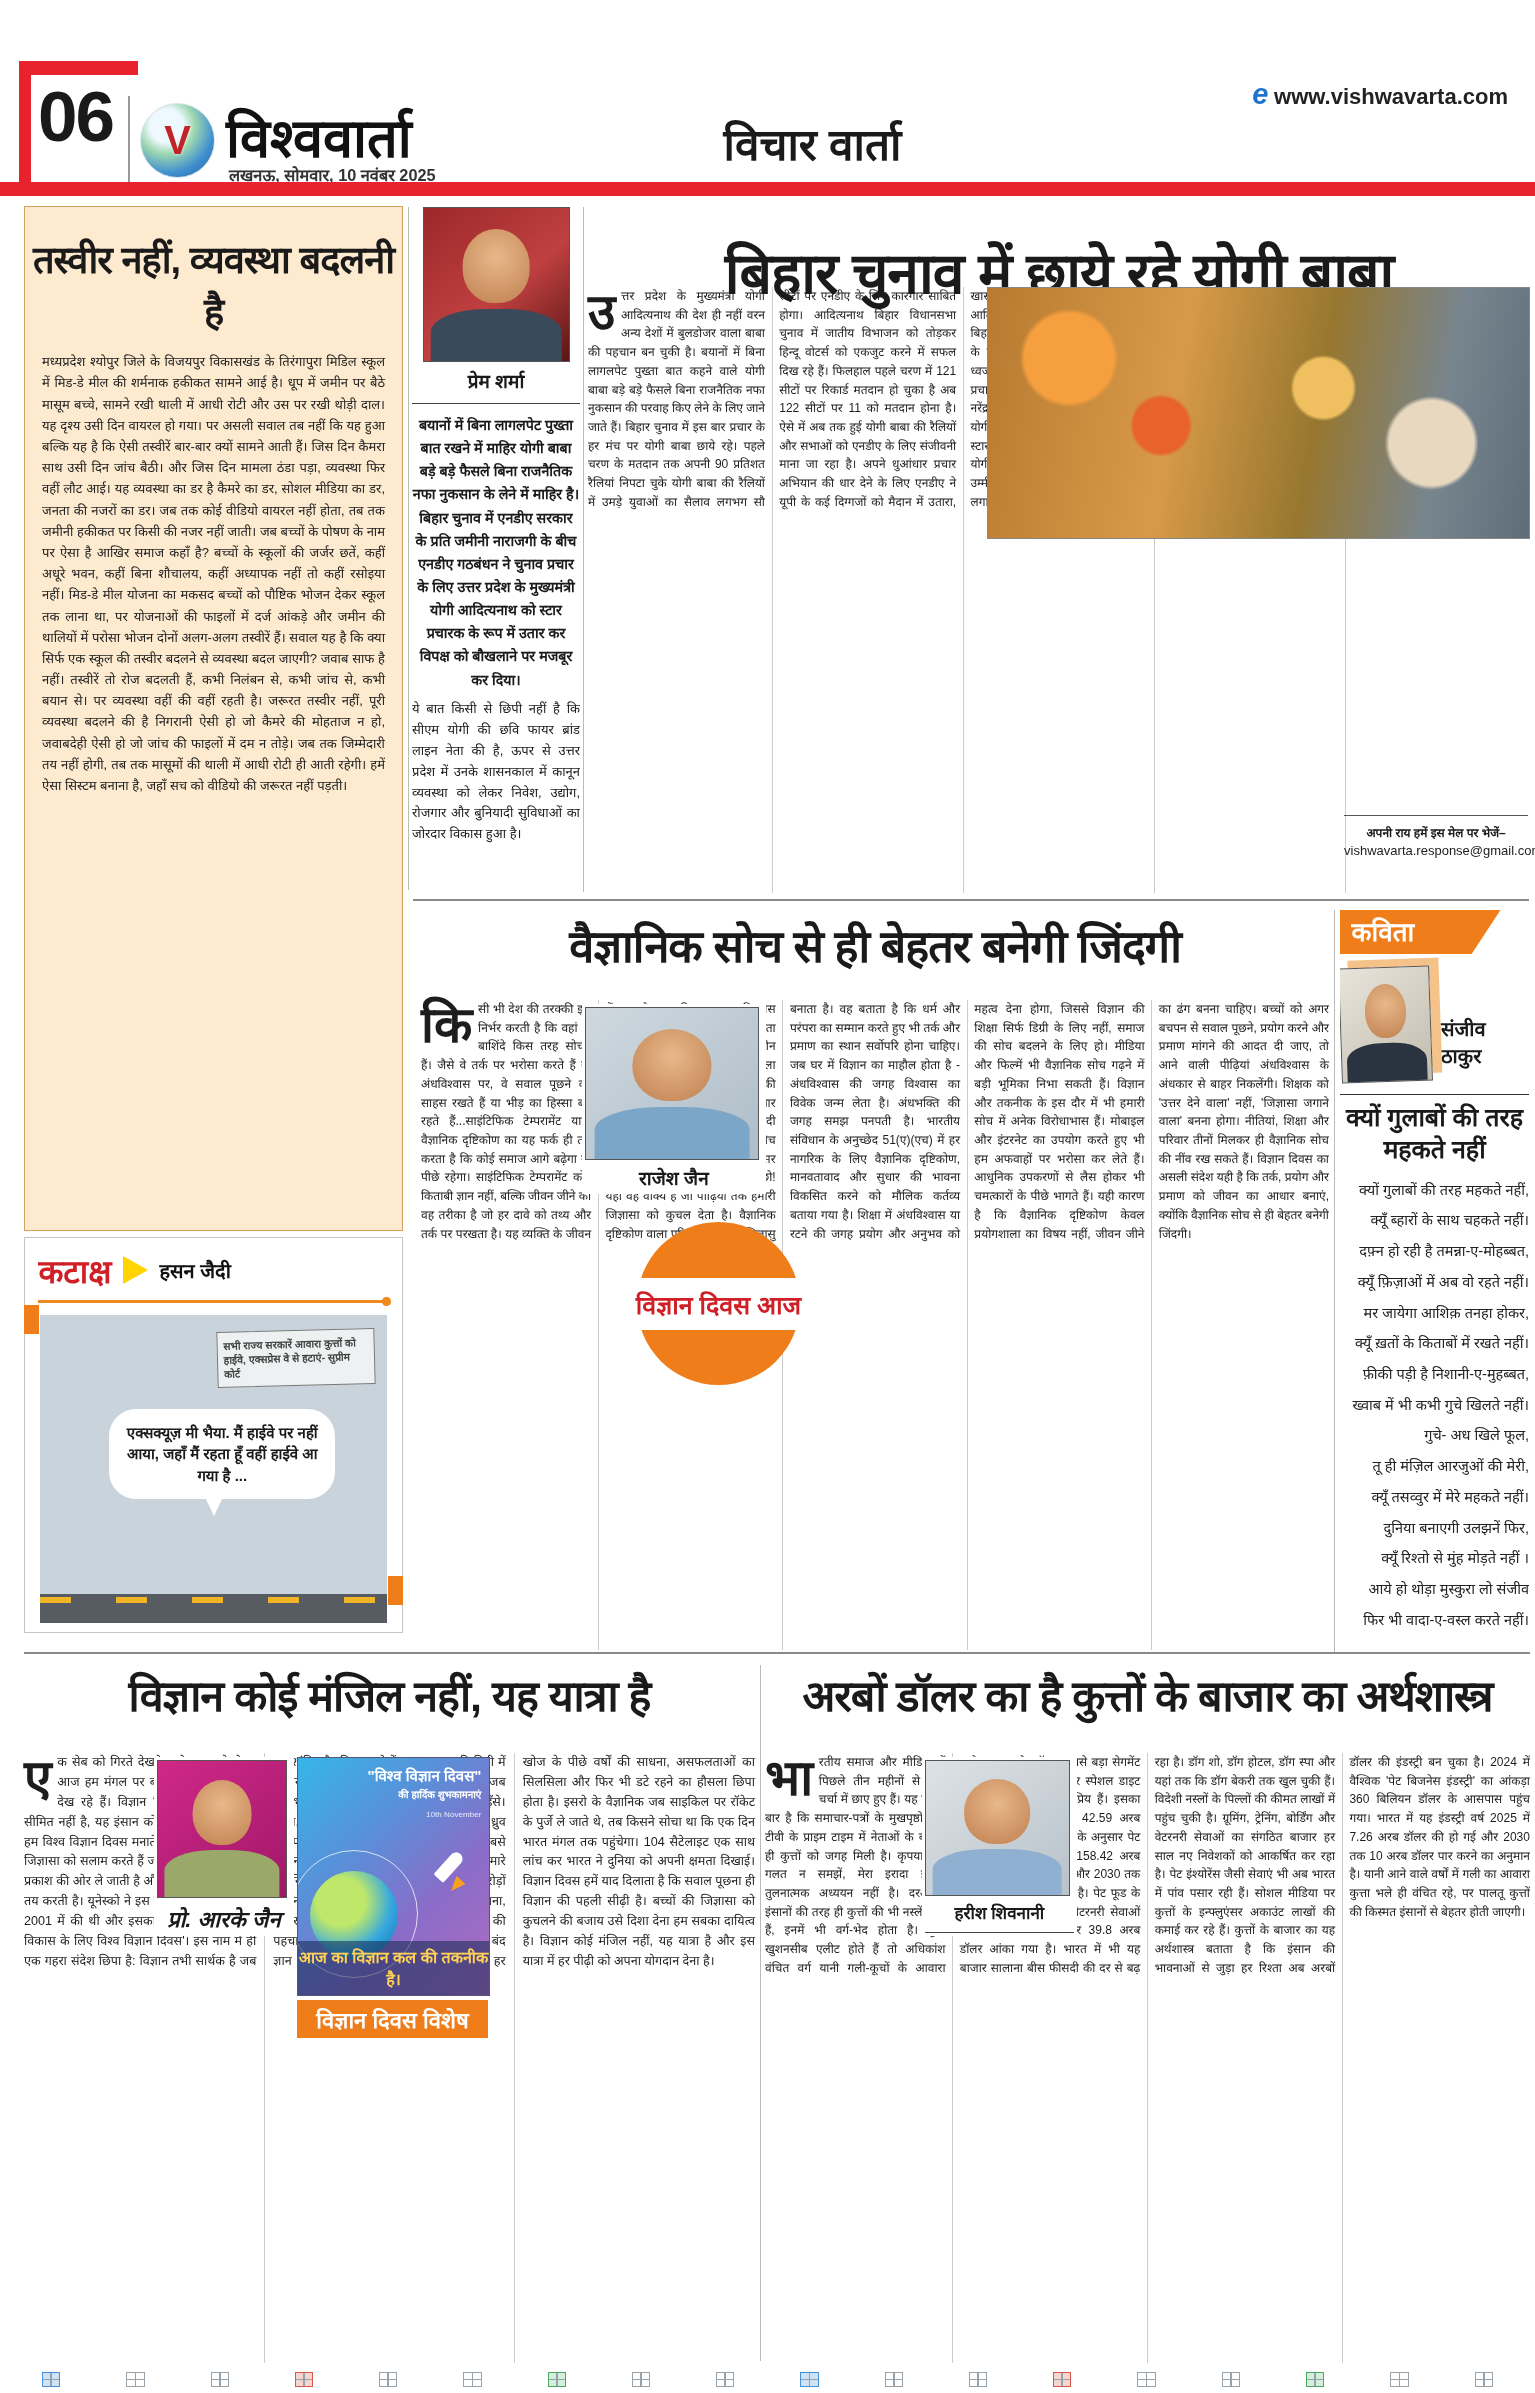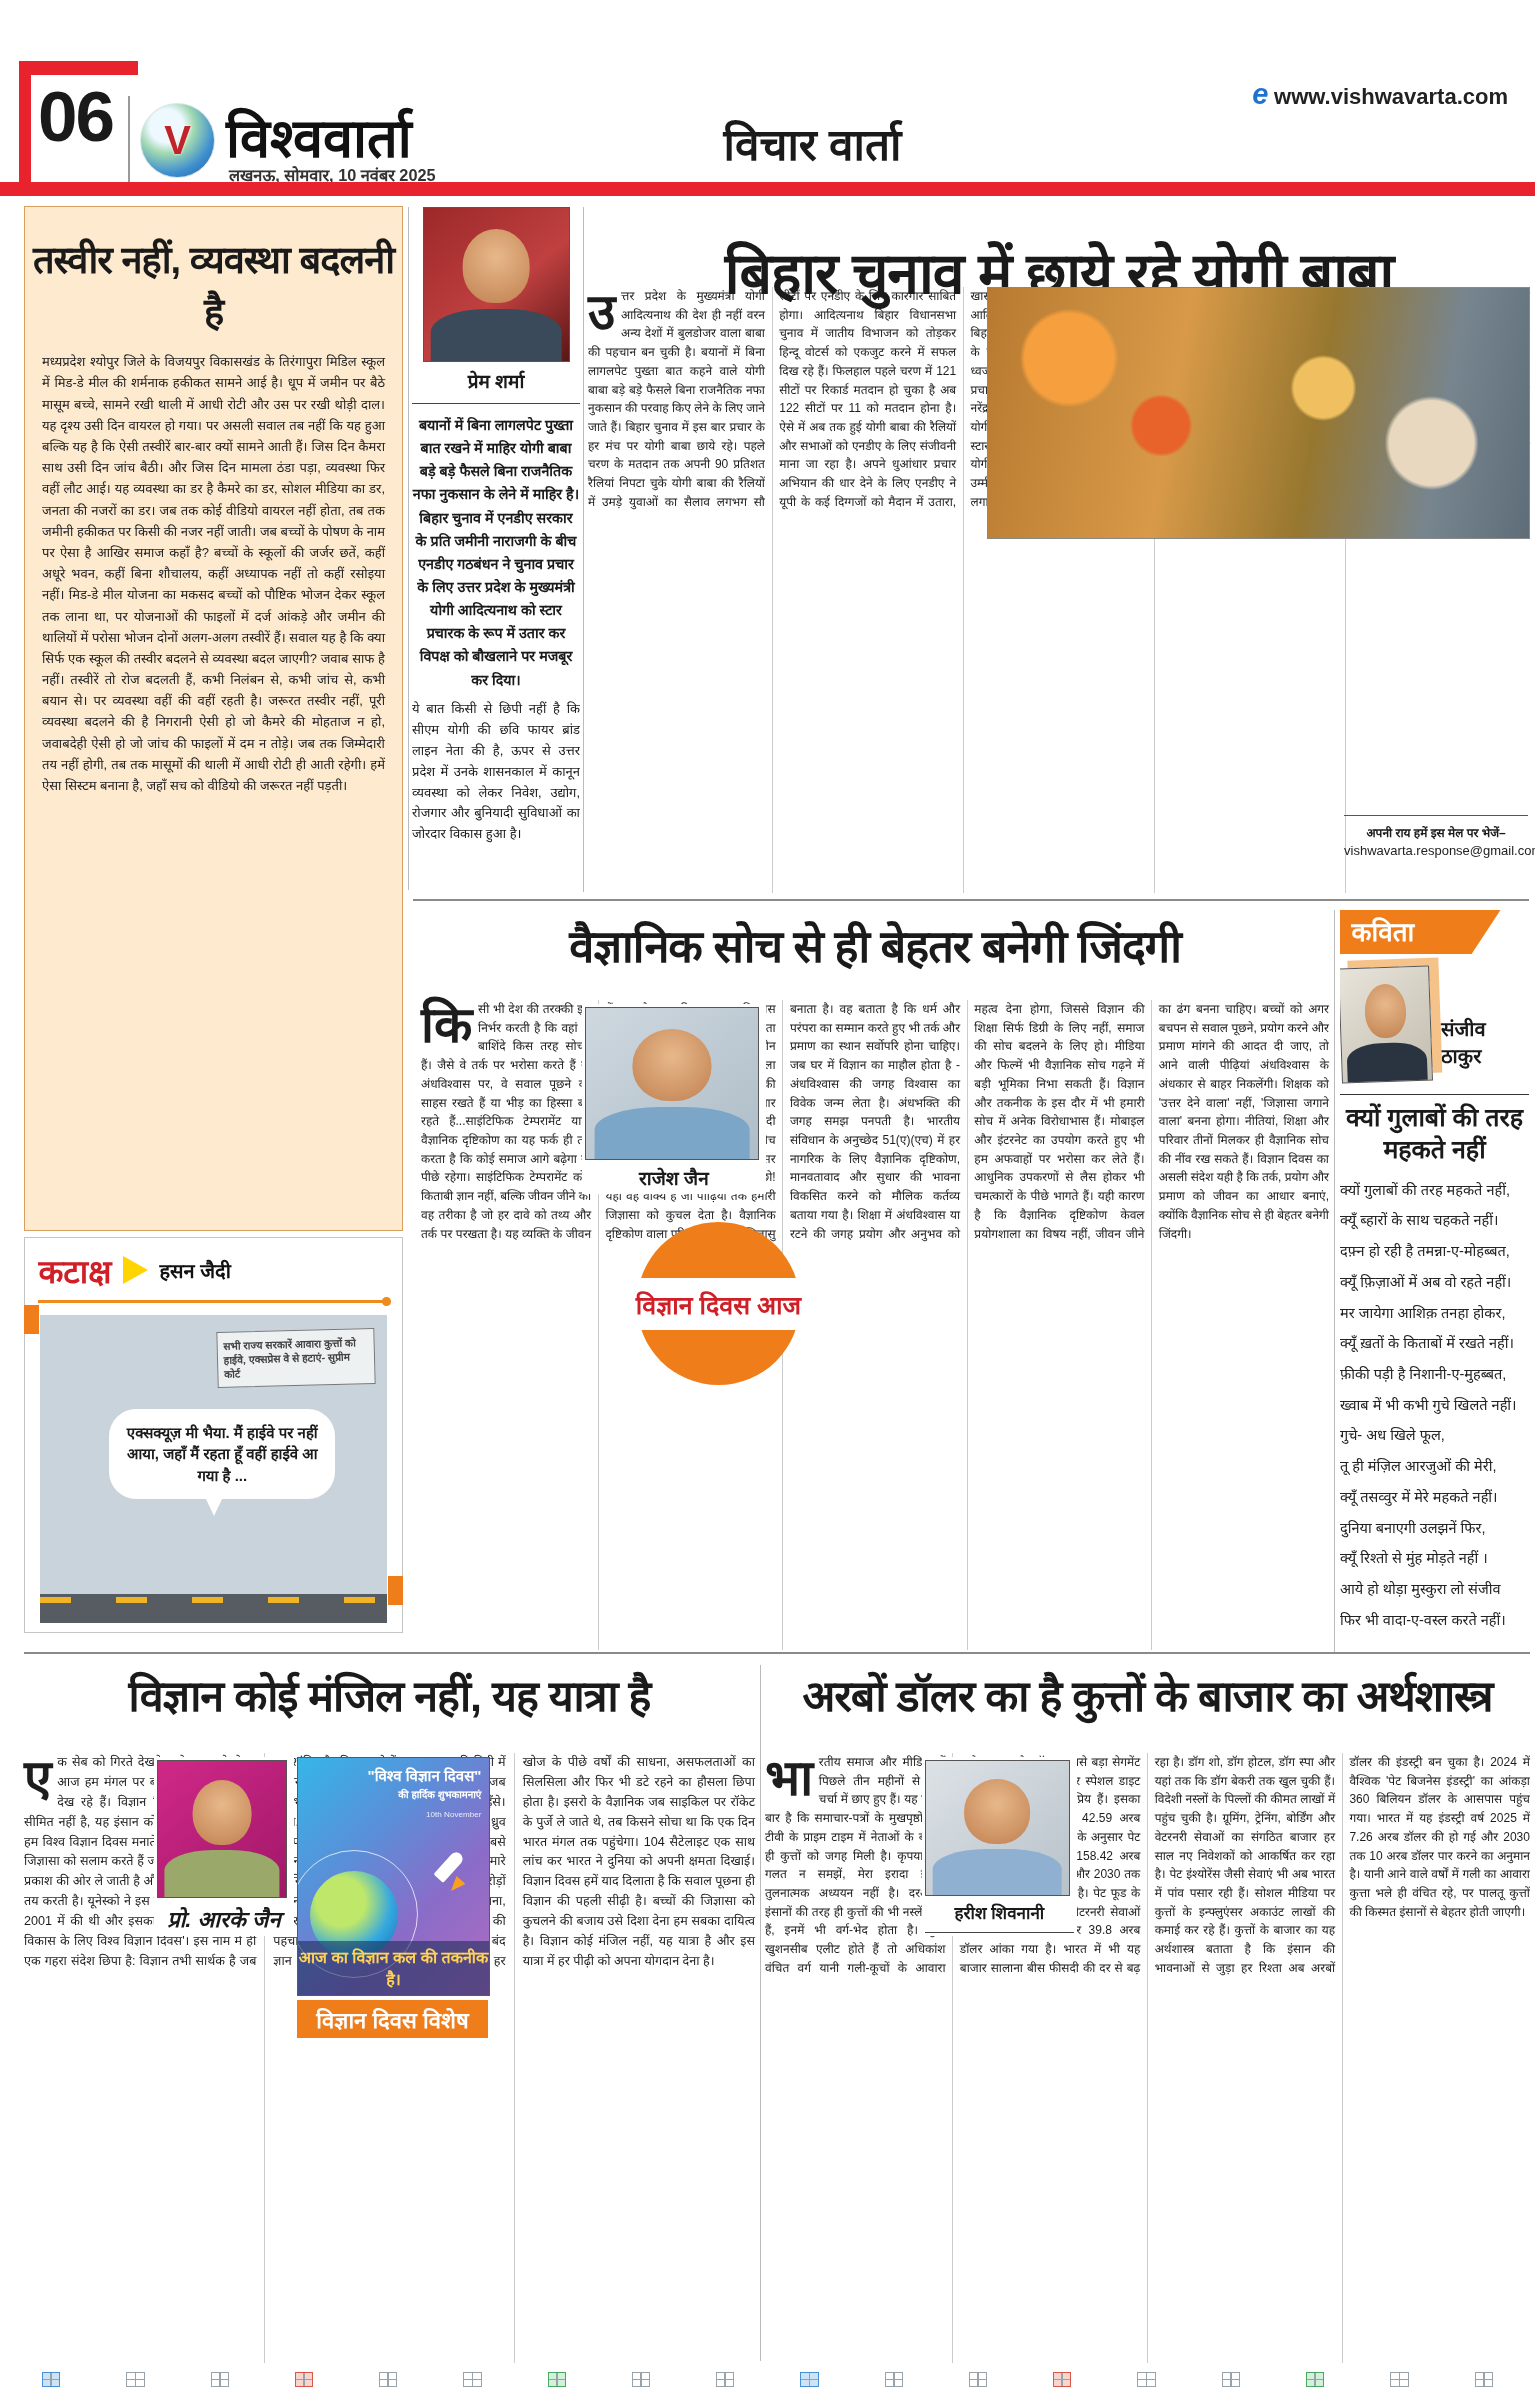--- a/index.html
+++ b/index.html
@@ -76,21 +76,21 @@
       display:flex;align-items:center;justify-content:center;font-size:25px;font-weight:800;color:#d01f26;white-space:nowrap;}
   
   .poem-box{left:1340px;top:910px;width:189px;height:744px;overflow:hidden;}
   .poem-tab{width:149px;height:44px;background:#ef7d1a;color:#fff;font-size:26px;font-weight:800;
       line-height:44px;padding-left:11.5px;clip-path:polygon(0 0,100% 0,82% 100%,0 100%);}
   .poem-photo-row{margin-top:13.4px;display:flex;gap:9.6px;align-items:flex-end;}
   .poem-photo-row .photo{width:92px;height:113px;box-shadow:9.6px -7.6px 0 #f5c28a;transform:rotate(-2deg);}
   .poem-author{font-size:20px;font-weight:800;padding-bottom:13.4px;}
   .poem-rule{border-top:1.9px solid #333;margin:11.5px 0 7.6px;}
   .poem-title{font-size:25px;font-weight:800;text-align:center;line-height:1.25;margin-bottom:9.6px;}
-  .poem-lines{font-size:14.5px;text-align:left;line-height:2.12;color:#222;}
+  .poem-lines{font-size:14.5px;text-align:right;line-height:2.12;color:#222;}
   
   .satire-box{left:24px;top:1237px;width:379px;height:396px;border:1px solid #c4c4c4;box-sizing:border-box;}
   .satire-corner1{position:absolute;left:-1px;top:67px;width:15.3px;height:29px;background:#ef7d1a;}
   .satire-corner2{position:absolute;right:-1px;bottom:27px;width:15.3px;height:29px;background:#ef7d1a;}
   .satire-head{padding:9.6px 13.4px 5.7px;display:flex;align-items:center;gap:11.5px;}
   .satire-title{font-size:32.5px;font-weight:800;color:#d01f26;}
   .satire-arrow{width:0;height:0;border-left:25px solid #ffd400;border-top:14.3px solid transparent;border-bottom:14.3px solid transparent;}
   .satire-author{font-size:20px;font-weight:800;color:#111;}
   .satire-rule{height:2.9px;background:#ef8a1f;margin:1.9px 13.4px 0;position:relative;}
   .satire-rule::after{content:"";position:absolute;right:-1.9px;top:-2.9px;width:8.6px;height:8.6px;border-radius:50%;background:#ef8a1f;}

